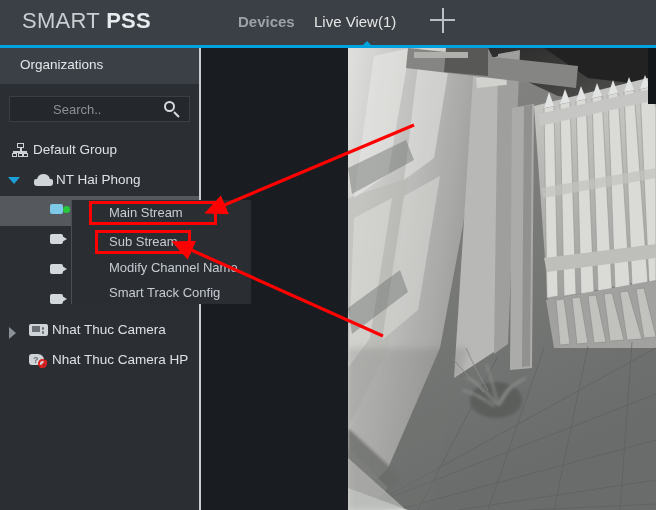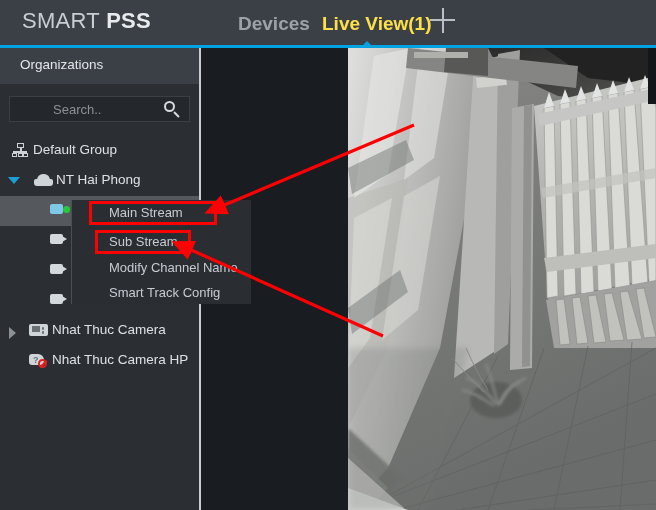--- a/index.html
+++ b/index.html
@@ -39,25 +39,25 @@
     letter-spacing: .3px;
     color: #d2d6da;
     white-space: nowrap;
   }
   .brand .b-light { font-weight: 400; color: #c9ced3; }
   .brand .b-bold { font-weight: 700; color: #e7ebee; }
 
   .tab {
     position: absolute;
     top: 13px;
-    font-size: 19px;
+    font-size: 15px;
     white-space: nowrap;
   }
   .tab-devices { left: 238px; color: #9ba2a9; font-weight: 700; }
-  .tab-live { left: 322px; color: #fde047; font-weight: 700; }
+  .tab-live { left: 314px; color: #e5e5e5; font-weight: 400; }
   .tab-add {
     position: absolute;
     left: 430px; top: 7px;
     width: 26px; height: 26px;
     color: #b9bfc5;
   }
   .tab-add:before {
     content: "";
     position: absolute;
     left: 0; top: 12px;

